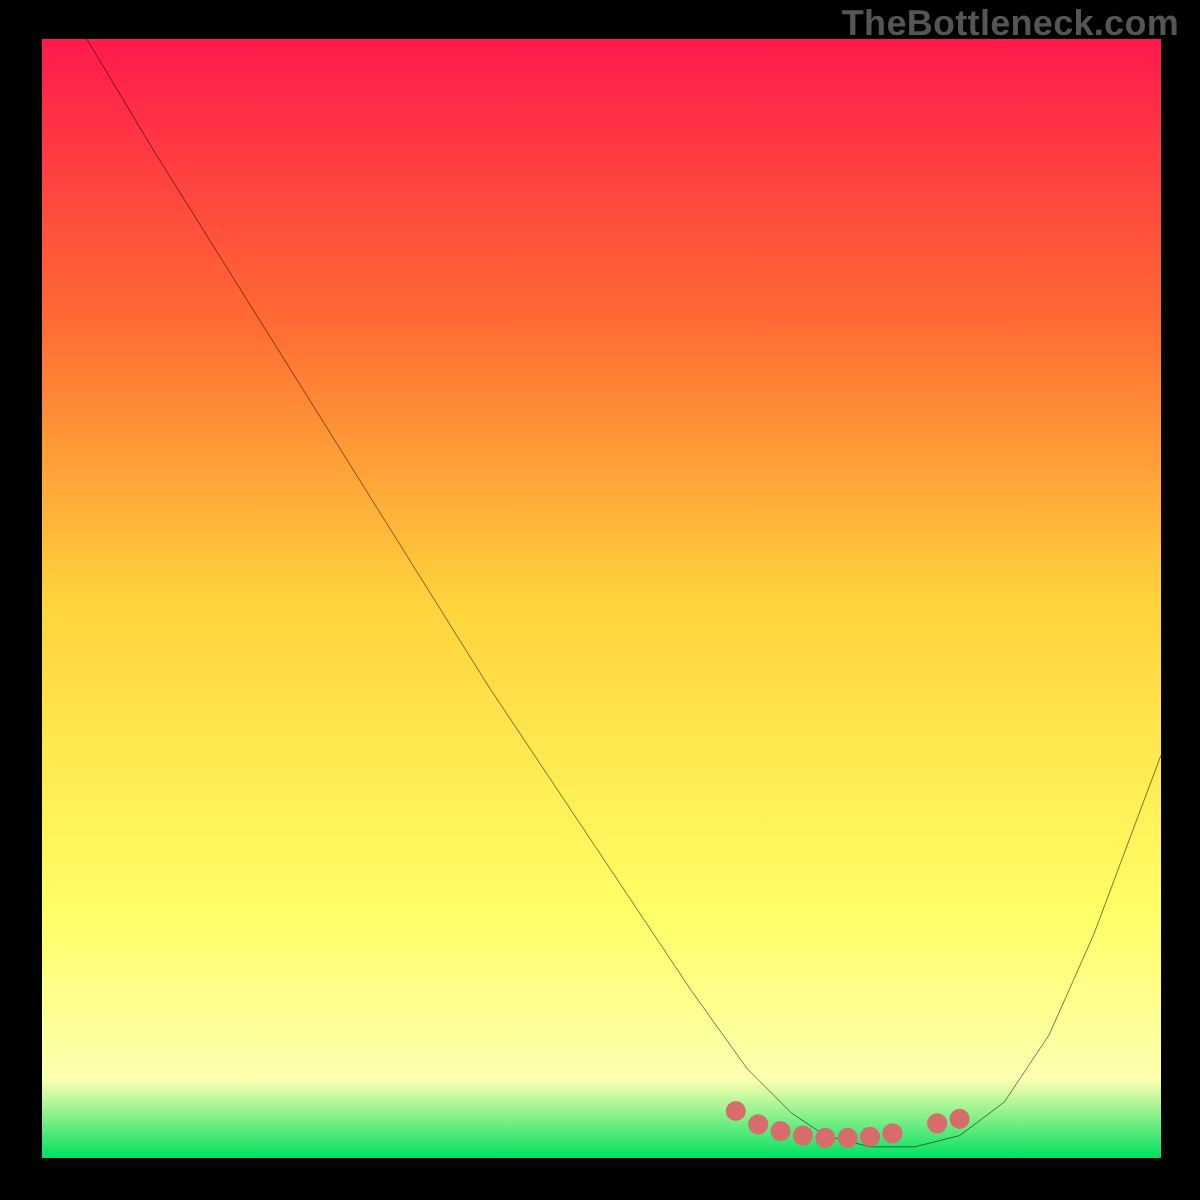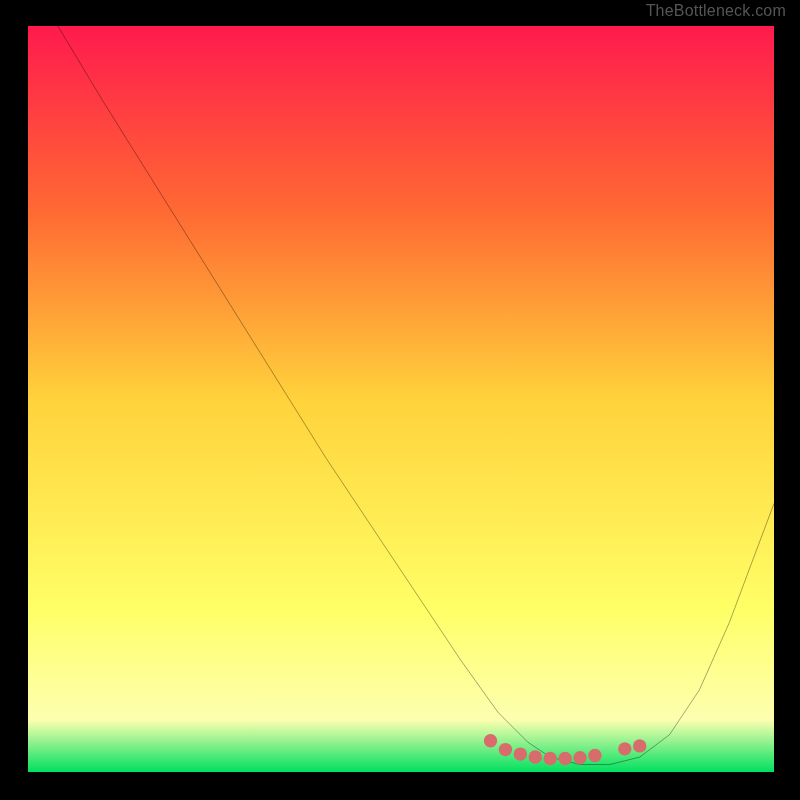--- a/index.html
+++ b/index.html
@@ -14,22 +14,22 @@
   .stage {
     position: relative;
     width: 800px;
     height: 800px;
   }
   .attribution {
     position: absolute;
     top: 2px;
     right: 14px;
     color: #555;
-    font-size: 16px;
-    font-weight: 400;
+    font-size: 24px;
+    font-weight: 700;
     letter-spacing: 0.2px;
     z-index: 5;
     text-align: center;
   }
   svg.plot {
     position: absolute;
     left: 28px;
     top: 26px;
     width: 746px;
     height: 746px;

